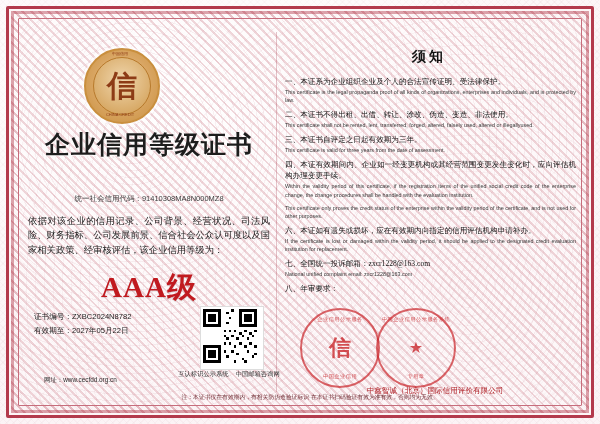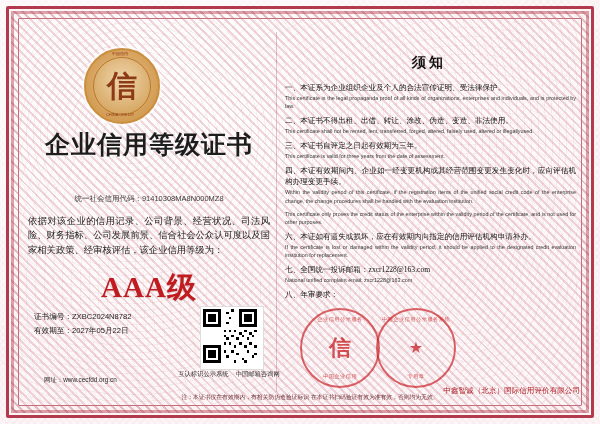--- a/index.html
+++ b/index.html
@@ -93,21 +93,21 @@
   }
   .qr svg{display:block;}
   .qr-caption{
     position:absolute;left:150px;top:346px;width:110px;text-align:center;font-size:6.3px;color:#2d2d2d;
   }
   .site{
     position:absolute;left:20px;top:352px;width:130px;text-align:left;font-size:6.4px;color:#2d2d2d;
   }
 
   
-  .right{position:absolute;left:258px;top:16px;right:0;height:100%;}
+  .right{position:absolute;left:258px;top:10px;right:0;height:100%;}
   .notice-title{
     text-align:center;font-family:"Liberation Serif",serif;font-weight:bold;font-size:14px;color:#111;
     margin-top:14px;letter-spacing:3px;
   }
   .notice-list{margin:10px 0 0 3px;padding:0;list-style:none;}
   .notice-item{margin-bottom:5px;}
   .n-cn{font-family:"Liberation Serif",serif;font-size:7.6px;line-height:1.45;color:#141414;text-align:justify;}
   .n-en{font-size:5.4px;line-height:1.5;color:#3a3a3a;text-align:justify;margin-top:1px;}
 
   
@@ -121,21 +121,21 @@
   .seal .seal-top,.seal .seal-bottom{
     position:absolute;left:0;right:0;text-align:center;font-size:5.2px;letter-spacing:0.5px;
   }
   .seal .seal-top{top:6px;}
   .seal .seal-bottom{bottom:6px;}
   .seal .seal-star{font-size:16px;line-height:1;}
   .seal-1{left:276px;top:284px;}
   .seal-2{left:352px;top:284px;}
   .seal-center-char{font-family:"Liberation Serif",serif;font-size:22px;font-weight:bold;}
   .seal-org{
-    position:absolute;left:266px;top:362px;width:290px;text-align:right;font-size:7.6px;color:#b0242a;
+    position:absolute;left:266px;top:362px;width:290px;text-align:center;font-size:7.6px;color:#b0242a;
     font-family:"Liberation Serif",serif;
   }
   .footnote{
     position:absolute;left:6px;bottom:-2px;width:560px;text-align:center;font-size:5.8px;color:#6b2a30;
   }
   .vline{
     position:absolute;left:252px;top:8px;bottom:8px;width:1px;background:rgba(180,90,105,0.35);
   }
 </style>
 </head>

